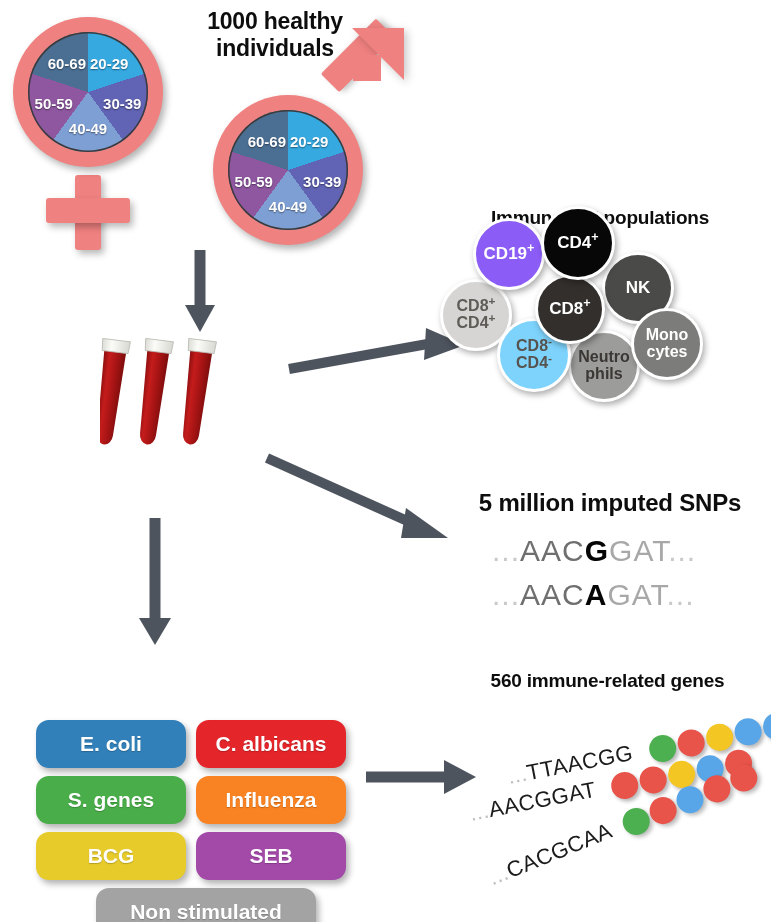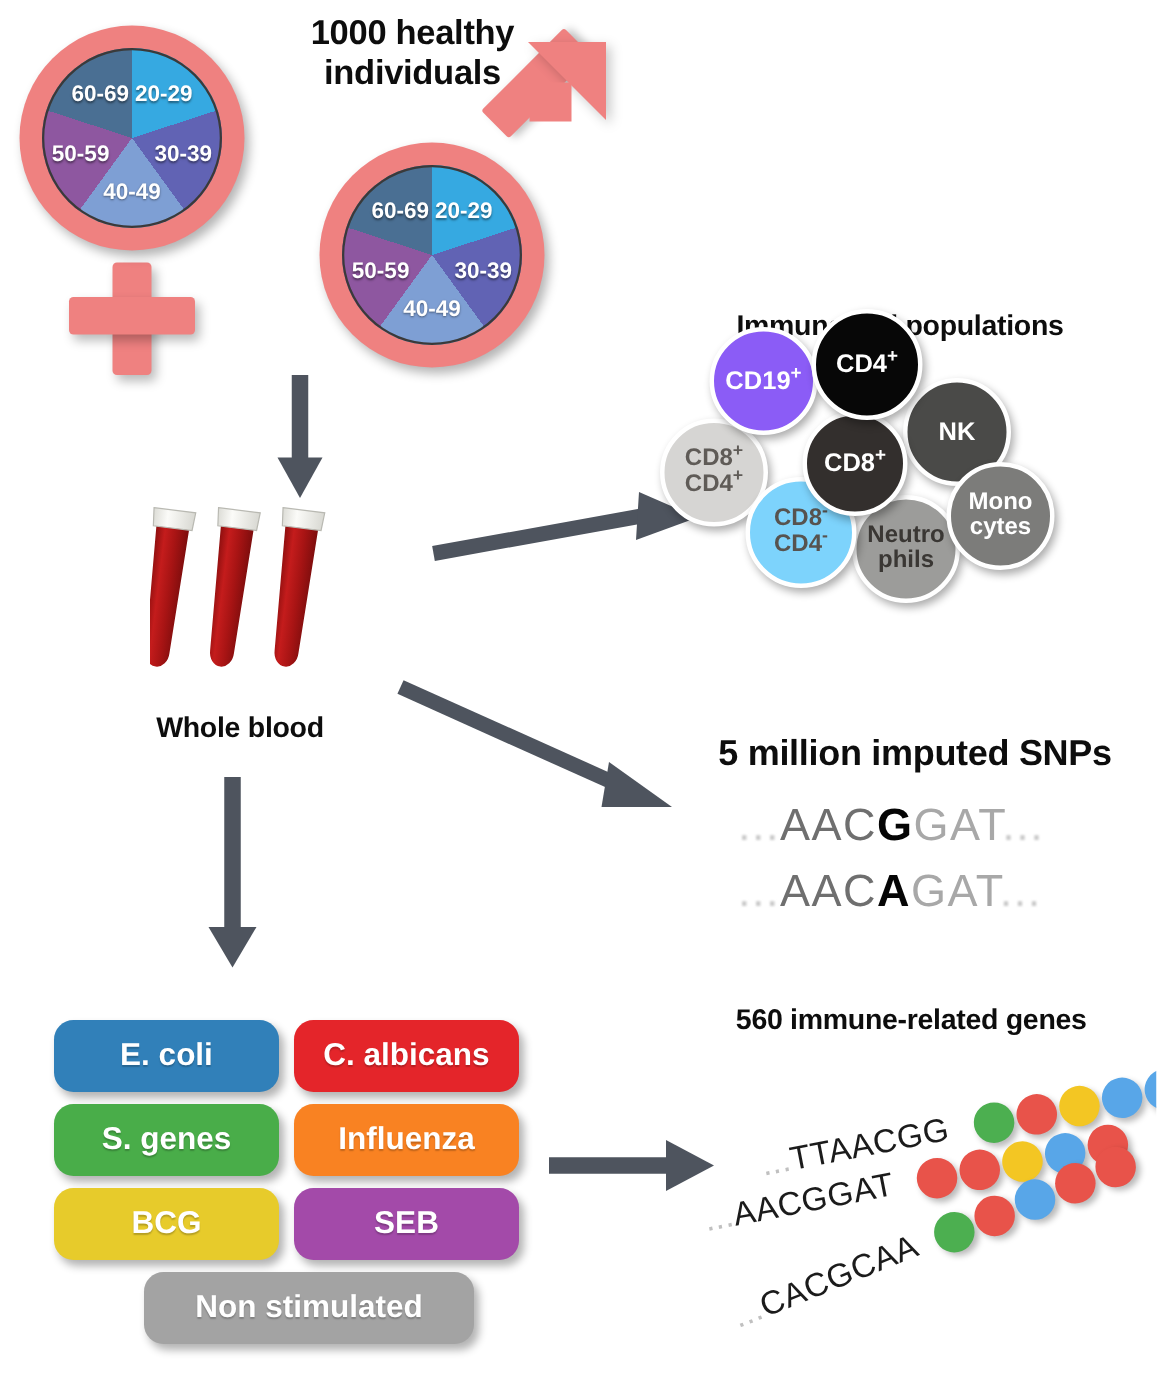--- a/index.html
+++ b/index.html
@@ -121,20 +121,21 @@
     position: absolute;
     border-radius: 13px;
     color: #ffffff;
     font-weight: bold;
     font-size: 21px;
     display: flex;
     align-items: center;
     justify-content: center;
     box-shadow: 3px 4px 6px rgba(0,0,0,0.30);
     text-shadow: 0 1px 1px rgba(0,0,0,0.22);
+    margin-top: 40px;
   }
 
   
   .strand { position: absolute; transform-origin: 0 50%; }
   .strand-seq {
     position: absolute;
     font-size: 22px;
     color: #1b1b1b;
     white-space: nowrap;
     letter-spacing: 0.4px;
@@ -223,21 +224,20 @@
         <path d="M2,5 L30,5 L29,17 L3,17 Z" fill="url(#cg1)" stroke="#b9b9b2" stroke-width="0.8"></path>
       </g>
 
       <g transform="translate(86,0) rotate(7 15 10)">
         <path d="M5,16 L27,16 L24,100 a8,10 0 0 1 -16,0 Z" fill="url(#bg1)"></path>
         <path d="M2,5 L30,5 L29,17 L3,17 Z" fill="url(#cg1)" stroke="#b9b9b2" stroke-width="0.8"></path>
       </g>
     </svg>
   </div>
 
-  <div class="abs heading" id="label-whole-blood">Whole blood</div>
 
   <svg class="arrow-svg" style="left:285px; top:322px;" width="185" height="60" viewBox="0 0 185 60">
     <line x1="4" y1="47" x2="148" y2="21" stroke="#4e545e" stroke-width="10"></line>
     <polygon points="141,6 180,23 139,38" fill="#4e545e"></polygon>
   </svg>
 
   <svg class="arrow-svg" style="left:262px; top:432px;" width="200" height="115" viewBox="0 0 200 115">
     <line x1="5" y1="26" x2="152" y2="92" stroke="#4e545e" stroke-width="10"></line>
     <polygon points="144,76 186,106 139,106" fill="#4e545e"></polygon>
   </svg>

